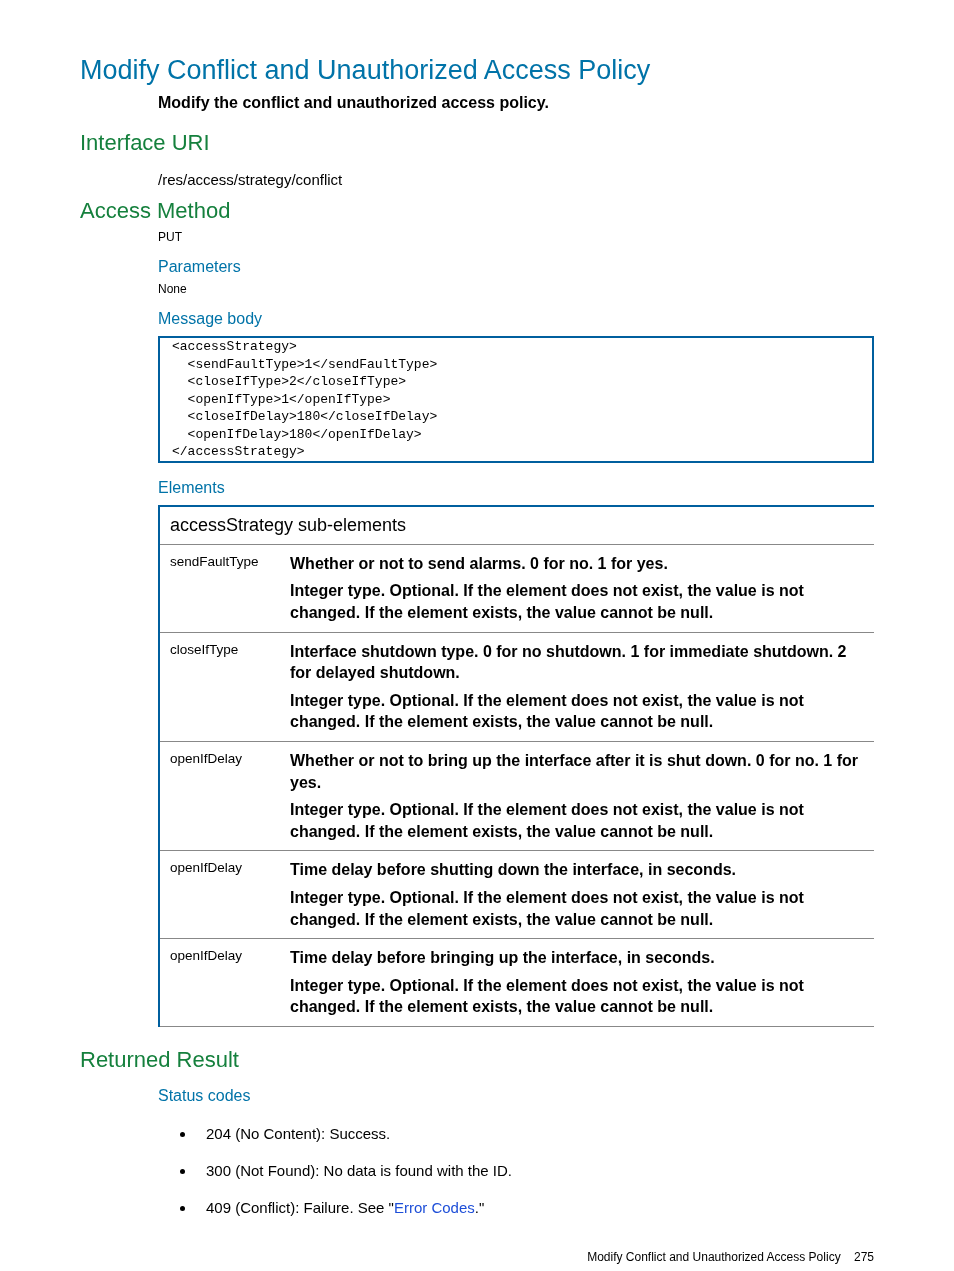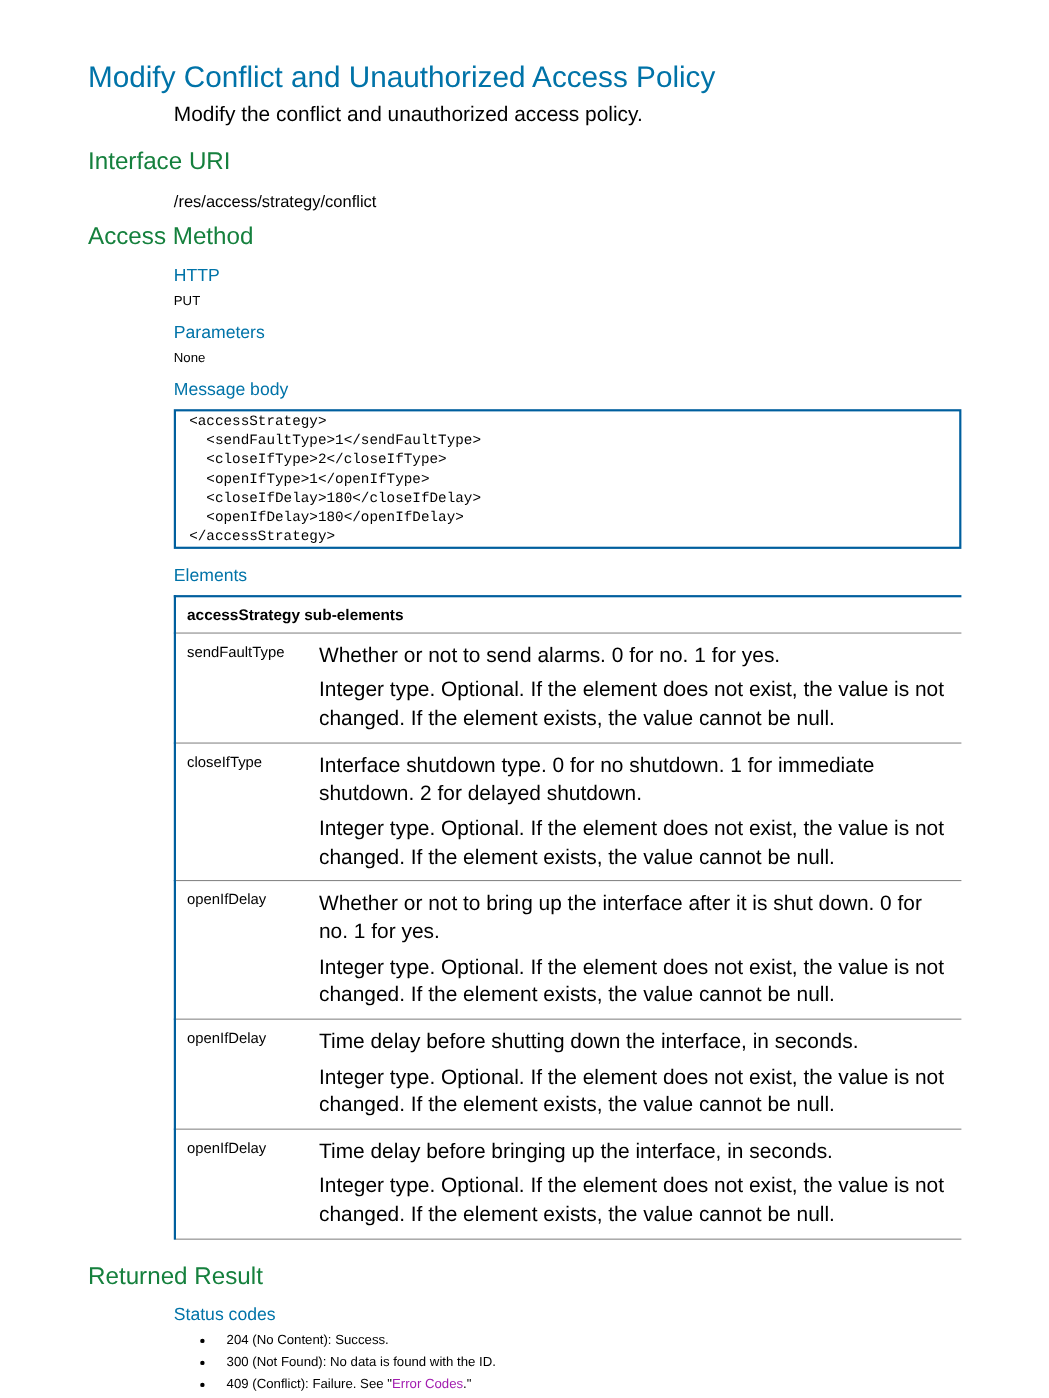--- a/index.html
+++ b/index.html
@@ -14,21 +14,22 @@
   }
   h1.title {
     color: #0073a8;
     font-weight: 300;
     font-size: 27px;
     margin: 0 0 8px 0;
     font-family: "Segoe UI Light", "Segoe UI", Arial, sans-serif;
   }
   .desc {
     margin: 0 0 18px 78px;
-    font-size: 19px;
+    font-size: 16px;
+    font-weight: bold;
   }
   h2.section {
     color: #15803d;
     font-weight: 300;
     font-size: 22px;
     margin: 10px 0 6px 0;
     font-family: "Segoe UI Light", "Segoe UI", Arial, sans-serif;
   }
   .indent {
     margin-left: 78px;
@@ -63,22 +64,22 @@
     width: 100%;
     margin: 8px 0 20px 0;
     border-top: 2px solid #005f9e;
     border-left: 2px solid #005f9e;
     font-size: 13.5px;
   }
   table.elements th {
     text-align: left;
     padding: 8px 10px;
     border-bottom: 1px solid #888;
-    font-weight: bold;
-    font-size: 14px;
+    font-weight: normal;
+    font-size: 18px;
   }
   table.elements td {
     padding: 8px 10px;
     border-bottom: 1px solid #888;
     vertical-align: top;
     line-height: 1.35;
   }
   table.elements td.name {
     width: 100px;
     white-space: nowrap;
@@ -87,26 +88,26 @@
     margin: 0 0 6px 0;
   }
   table.elements td.desc p:last-child {
     margin-bottom: 0;
   }
   ul.status {
     margin: 6px 0 20px 0;
     padding-left: 38px;
   }
   ul.status li {
-    margin: 6px 0;
-    font-size: 12px;
+    margin: 20px 0;
+    font-size: 15px;
     padding-left: 10px;
   }
   .link {
-    color: #a21caf;
+    color: #1d4ed8;
   }
   .footer {
     text-align: right;
     font-size: 12px;
     margin-top: 34px;
     color: #000;
   }
   .footer .pagetitle {
     margin-right: 10px;
   }
@@ -117,21 +118,20 @@
 <h1 class="title">Modify Conflict and Unauthorized Access Policy</h1>
 <p class="desc">Modify the conflict and unauthorized access policy.</p>
 
 <h2 class="section">Interface URI</h2>
 <div class="indent">
   <p class="uri">/res/access/strategy/conflict</p>
 </div>
 
 <h2 class="section">Access Method</h2>
 <div class="indent">
-  <h3 class="sub">HTTP</h3>
   <p class="val">PUT</p>
 
   <h3 class="sub">Parameters</h3>
   <p class="val">None</p>
 
   <h3 class="sub">Message body</h3>
   <pre class="code">&lt;accessStrategy&gt;
   &lt;sendFaultType&gt;1&lt;/sendFaultType&gt;
   &lt;closeIfType&gt;2&lt;/closeIfType&gt;
   &lt;openIfType&gt;1&lt;/openIfType&gt;

